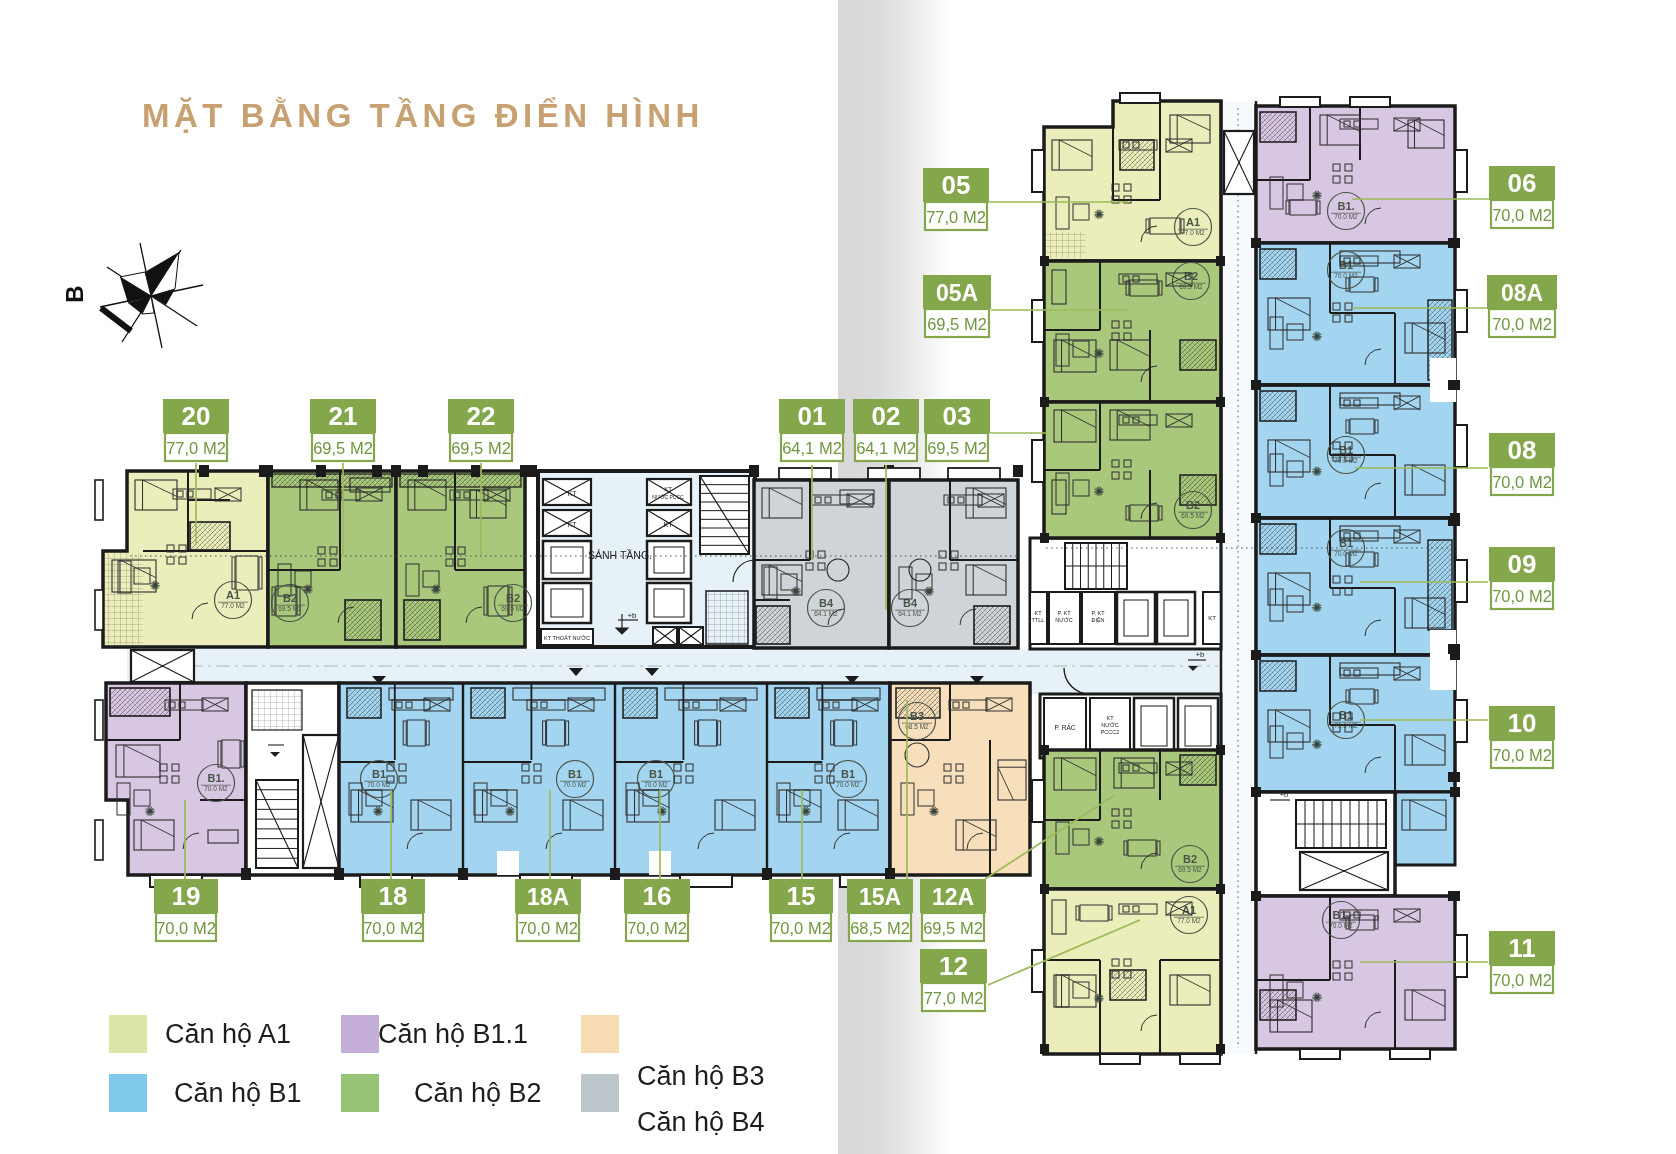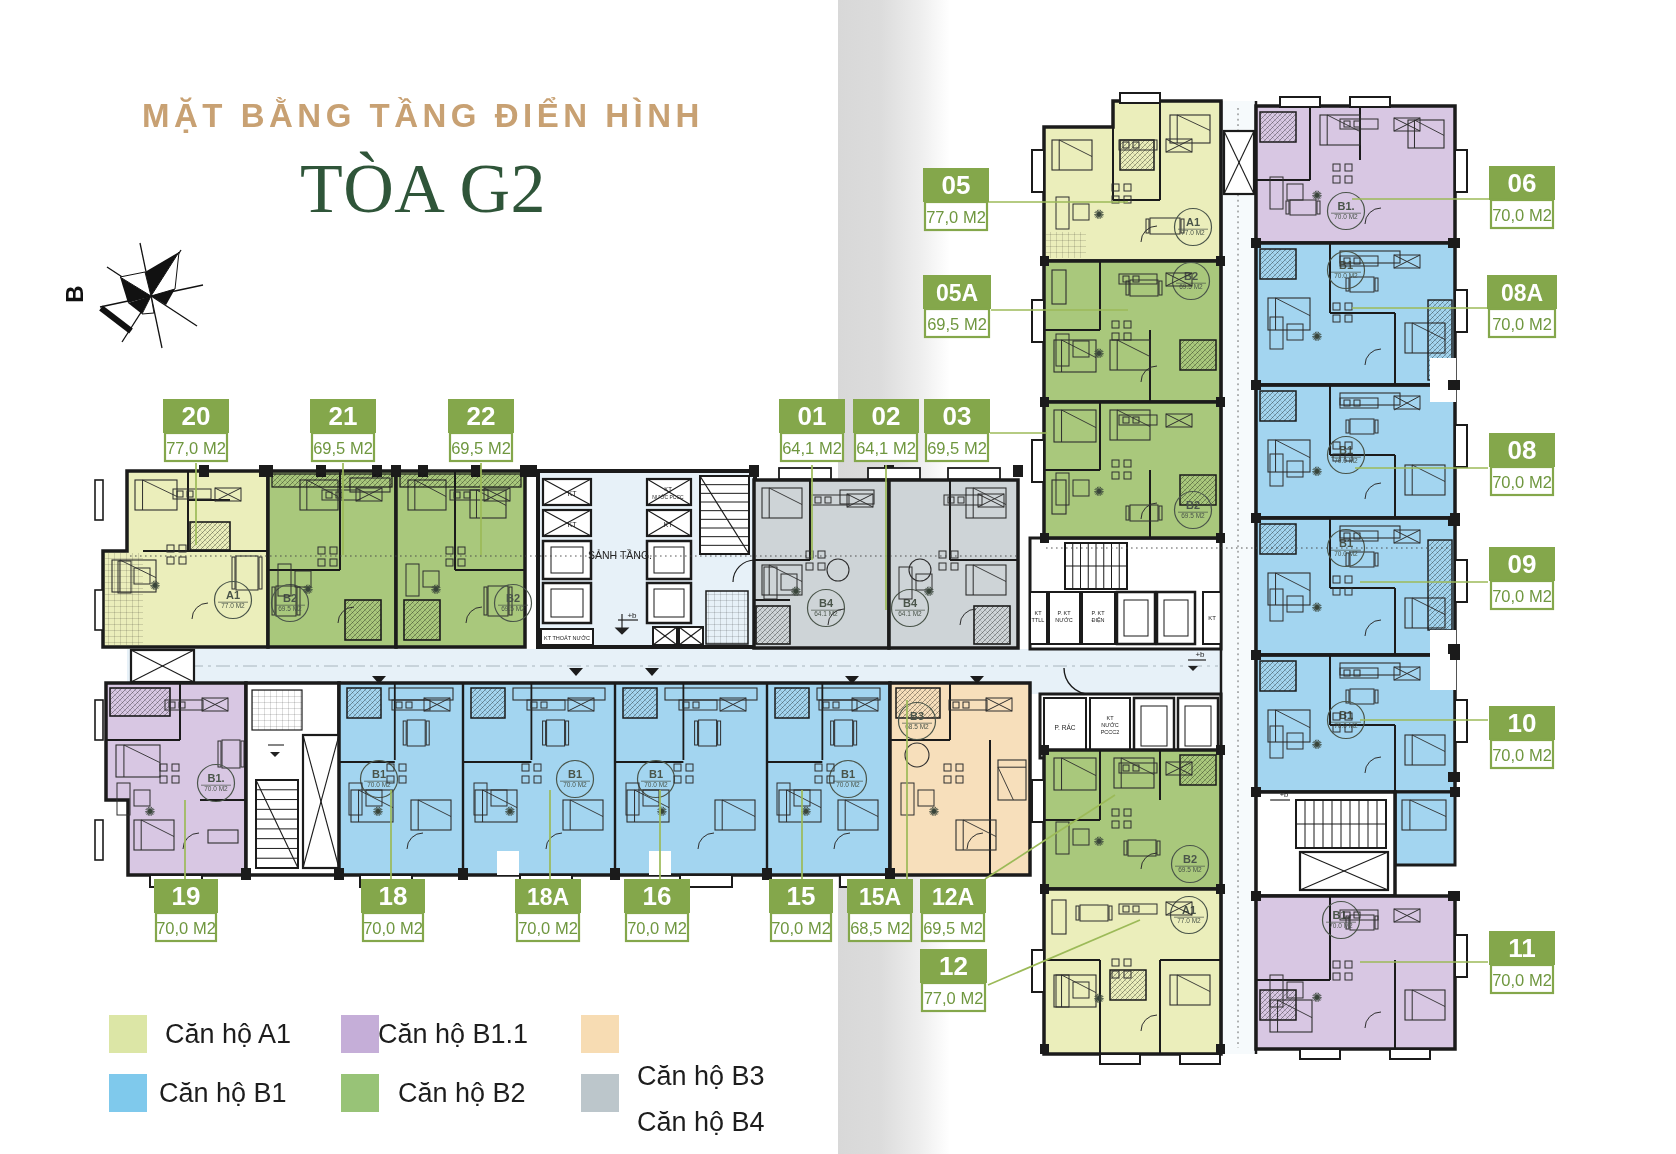--- a/index.html
+++ b/index.html
@@ -10,21 +10,20 @@
 .leg{position:absolute;font-size:27px;color:#1d1d1d;}
 .sw{position:absolute;width:38px;height:38px;}
 </style></head>
 <body>
 <div id="page">
 
 <div id="fold"></div>
 
 <div id="t1">MẶT BẰNG TẦNG ĐIỂN HÌNH</div>
 
-<div id="t2">TÒA G2</div>
 
 <svg width="230" height="140" style="left:62px;top:228px" viewBox="62 228 230 140">
 <g stroke="#111" stroke-width="1.3">
 <line x1="140" y1="243" x2="162" y2="348"></line>
 <line x1="181" y1="250" x2="122" y2="342"></line>
 <line x1="203" y1="285" x2="100" y2="307"></line>
 <line x1="197" y1="326" x2="107" y2="267"></line>
 </g>
 <polygon points="151,296 145,272 179,252" fill="#111"></polygon>
 <polygon points="151,296 179,252 175,289" fill="#fff" stroke="#111" stroke-width="1"></polygon>
@@ -1664,22 +1663,22 @@
 <div class="sw" style="left:341px;top:1015px;background:#c5aed8"></div>
 
 <div class="leg" style="left:378px;top:1019px">Căn hộ B1.1</div>
 
 <div class="sw" style="left:581px;top:1015px;background:#f7dcb3"></div>
 
 <div class="leg" style="left:637px;top:1061px">Căn hộ B3</div>
 
 <div class="sw" style="left:109px;top:1074px;background:#7fc9ec"></div>
 
-<div class="leg" style="left:159px;top:1078px">Căn hộ B1</div>
+<div class="leg" style="left:174px;top:1078px">Căn hộ B1</div>
 
 <div class="sw" style="left:341px;top:1074px;background:#98c377"></div>
 
-<div class="leg" style="left:398px;top:1078px">Căn hộ B2</div>
+<div class="leg" style="left:414px;top:1078px">Căn hộ B2</div>
 
 <div class="sw" style="left:581px;top:1074px;background:#bcc6cb"></div>
 
 <div class="leg" style="left:637px;top:1107px">Căn hộ B4</div>
 </div>
 
 </body></html>

